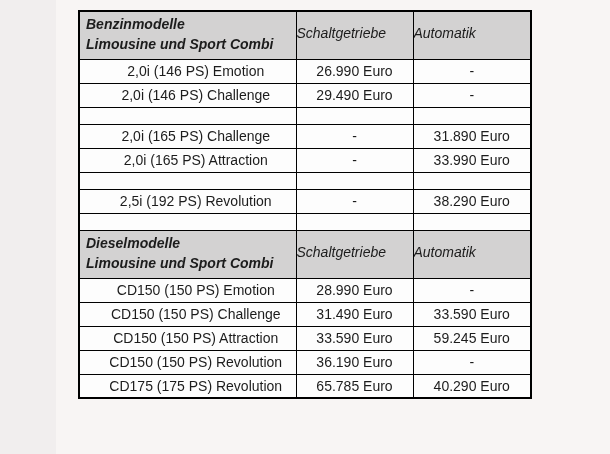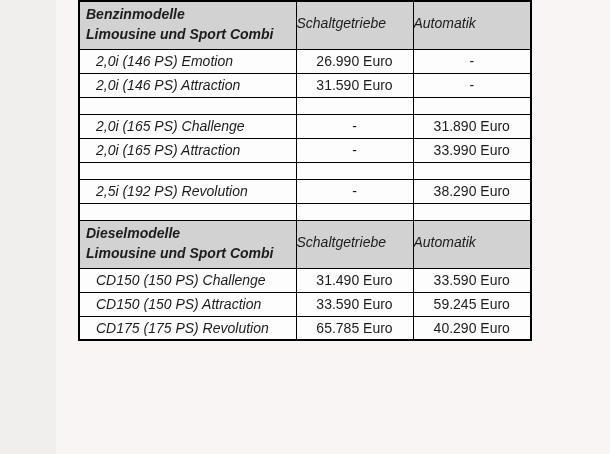--- a/index.html
+++ b/index.html
@@ -17,21 +17,21 @@
   }
   .page-edge {
     position: absolute;
     left: 0; top: 0;
     width: 56px; height: 454px;
     background: #f1eeee;
   }
   table.price-table {
     position: absolute;
     left: 78px;
-    top: 0;
+    top: 10px;
     width: 452px;
     border-collapse: collapse;
     table-layout: fixed;
     background: #fdfdfd;
     border: 2px solid #000;
   }
   .price-table td, .price-table th {
     border: 1px solid #000;
     font-size: 14px;
     font-weight: normal;
@@ -55,24 +55,23 @@
   }
   th.hdr-col {
     text-align: left;
     vertical-align: bottom;
     font-weight: normal;
     font-style: italic;
     padding-bottom: 18px;
   }
   tr.data-row { height: 24px; }
   td.cell-model {
-    text-align: left;
+    text-align: center;
     vertical-align: middle;
     padding-left: 16px;
-    font-style: italic;
   }
   td.cell-price {
     text-align: center;
     vertical-align: middle;
   }
   tr.spacer-row { height: 17px; }
 </style>
 </head>
 <body>
 
@@ -93,22 +92,22 @@
       <th class="hdr-col">Schaltgetriebe</th>
       <th class="hdr-col">Automatik</th>
     </tr>
 
     <tr class="data-row">
       <td class="cell-model">2,0i (146 PS) Emotion</td>
       <td class="cell-price">26.990 Euro</td>
       <td class="cell-price">-</td>
     </tr>
     <tr class="data-row">
-      <td class="cell-model">2,0i (146 PS) Attraction</td>
-      <td class="cell-price">31.590 Euro</td>
+      <td class="cell-model">2,0i (146 PS) Challenge</td>
+      <td class="cell-price">29.490 Euro</td>
       <td class="cell-price">-</td>
     </tr>
 
     <tr class="spacer-row">
       <td></td>
         <td></td>
         <td></td>
     </tr>
 
     <tr class="data-row">
@@ -143,28 +142,38 @@
     <tr class="hdr-row">
       <th class="hdr-model">
         <div>Dieselmodelle</div>
         <div>Limousine und Sport Combi</div>
       </th>
       <th class="hdr-col">Schaltgetriebe</th>
       <th class="hdr-col">Automatik</th>
     </tr>
 
     <tr class="data-row">
+      <td class="cell-model">CD150 (150 PS) Emotion</td>
+      <td class="cell-price">28.990 Euro</td>
+      <td class="cell-price">-</td>
+    </tr>
+    <tr class="data-row">
       <td class="cell-model">CD150 (150 PS) Challenge</td>
       <td class="cell-price">31.490 Euro</td>
       <td class="cell-price">33.590 Euro</td>
     </tr>
     <tr class="data-row">
       <td class="cell-model">CD150 (150 PS) Attraction</td>
       <td class="cell-price">33.590 Euro</td>
       <td class="cell-price">59.245 Euro</td>
     </tr>
     <tr class="data-row">
+      <td class="cell-model">CD150 (150 PS) Revolution</td>
+      <td class="cell-price">36.190 Euro</td>
+      <td class="cell-price">-</td>
+    </tr>
+    <tr class="data-row">
       <td class="cell-model">CD175 (175 PS) Revolution</td>
       <td class="cell-price">65.785 Euro</td>
       <td class="cell-price">40.290 Euro</td>
     </tr>
   </tbody>
 </table>
 
 </body></html>

